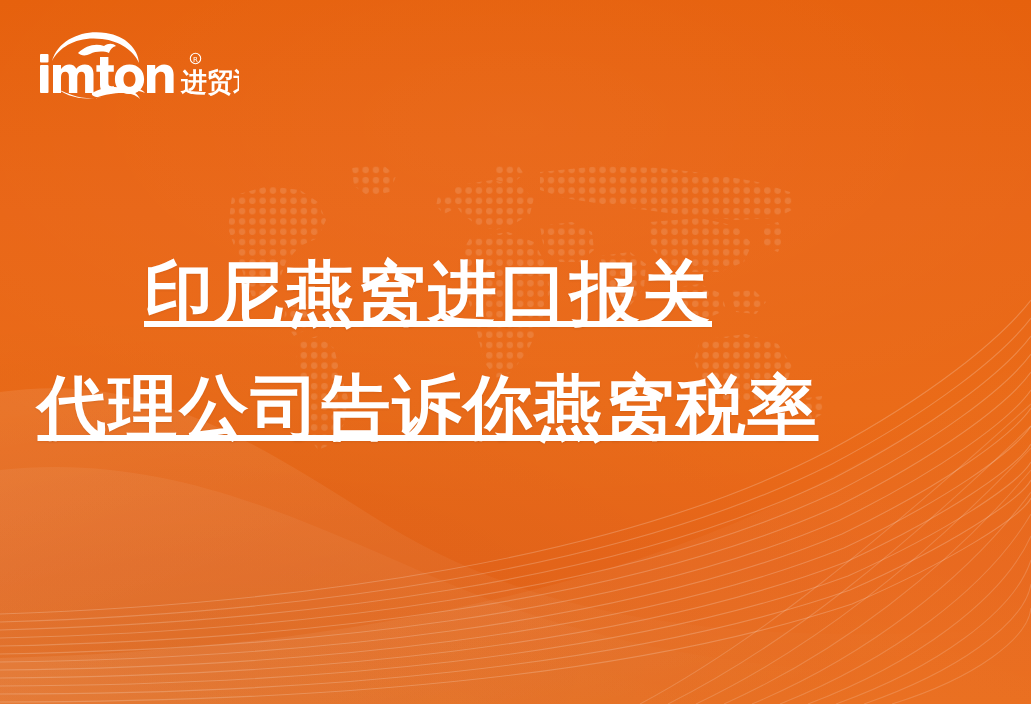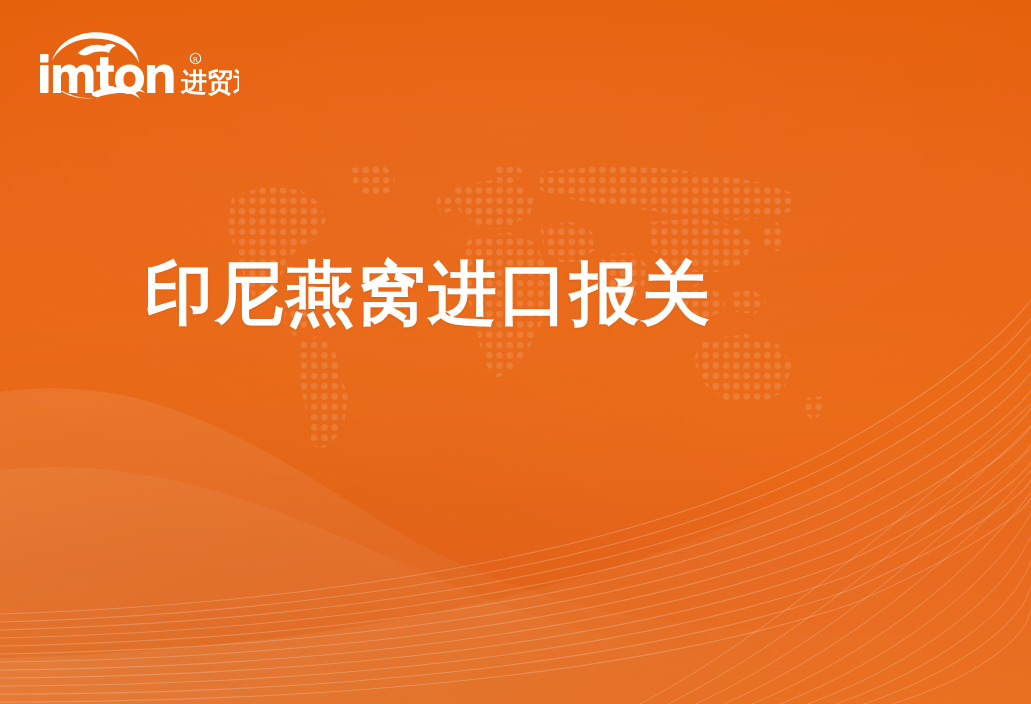--- a/index.html
+++ b/index.html
@@ -62,20 +62,21 @@
   #logo svg { display: block; width: 100%; height: 100%; }
 
   
   #headline {
     position: absolute;
     left: 0;
     top: 236px;
     width: 856px;
     text-align: center;
     color: #ffffff;
+    text-decoration: underline;
   }
   .headline-line {
     display: block;
     font-family: "DejaVu Sans", "Liberation Sans", sans-serif;
     font-weight: bold;
     font-size: 69px;
     line-height: 114px;
     letter-spacing: 2px;
     color: #ffffff;
     white-space: nowrap;
@@ -236,15 +237,16 @@
 
       <g>
         <circle cx="161.5" cy="31.5" r="5.2" fill="none" stroke="#ffffff" stroke-width="1.1"></circle>
         <text x="161.5" y="34.6" text-anchor="middle" font-family="'DejaVu Sans','Liberation Sans',sans-serif" font-size="7" fill="#ffffff">R</text>
       </g>
     </svg>
   </div>
 
   <div id="headline">
     <span class="headline-line" id="headline-line-1">印尼燕窝进口报关</span>
+    <span class="headline-line" id="headline-line-2">代理公司告诉你燕窝税率</span>
   </div>
 
 </div>
 
 </body></html>

